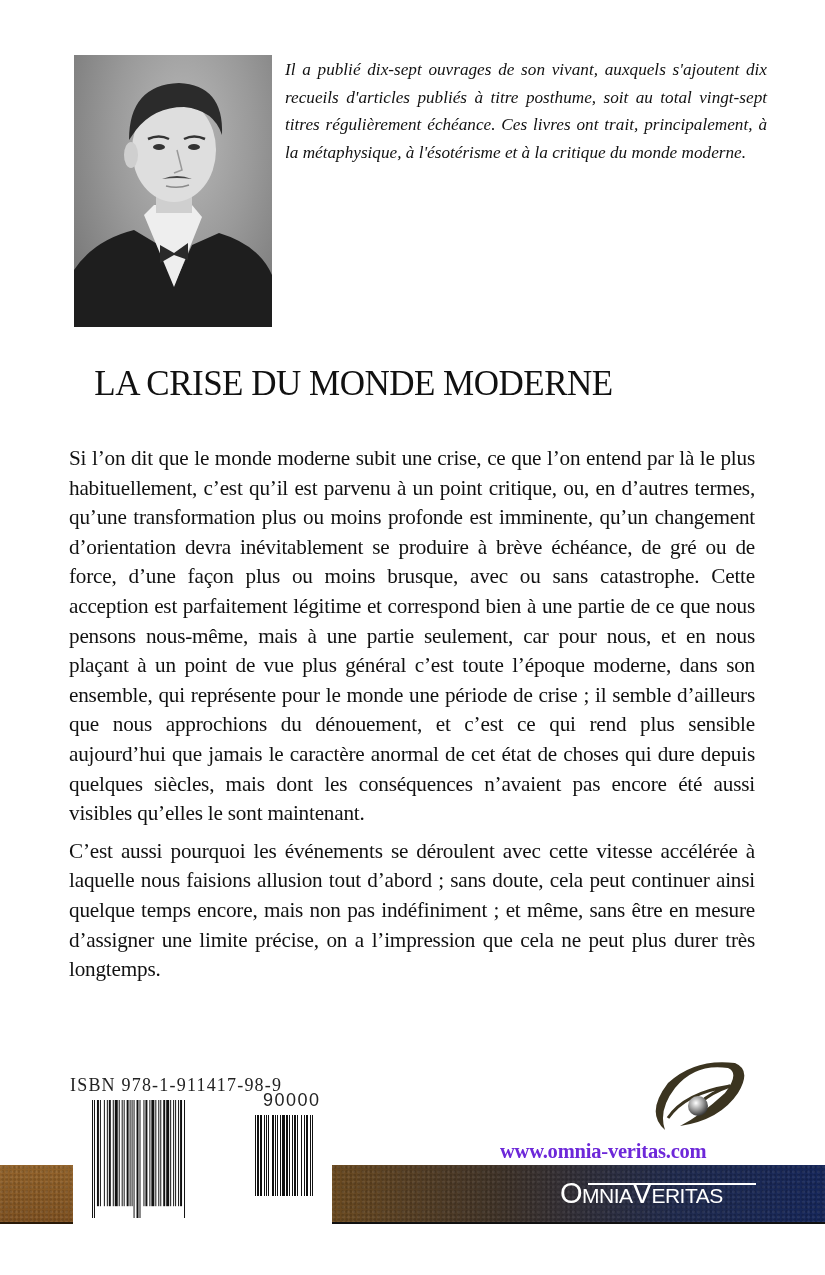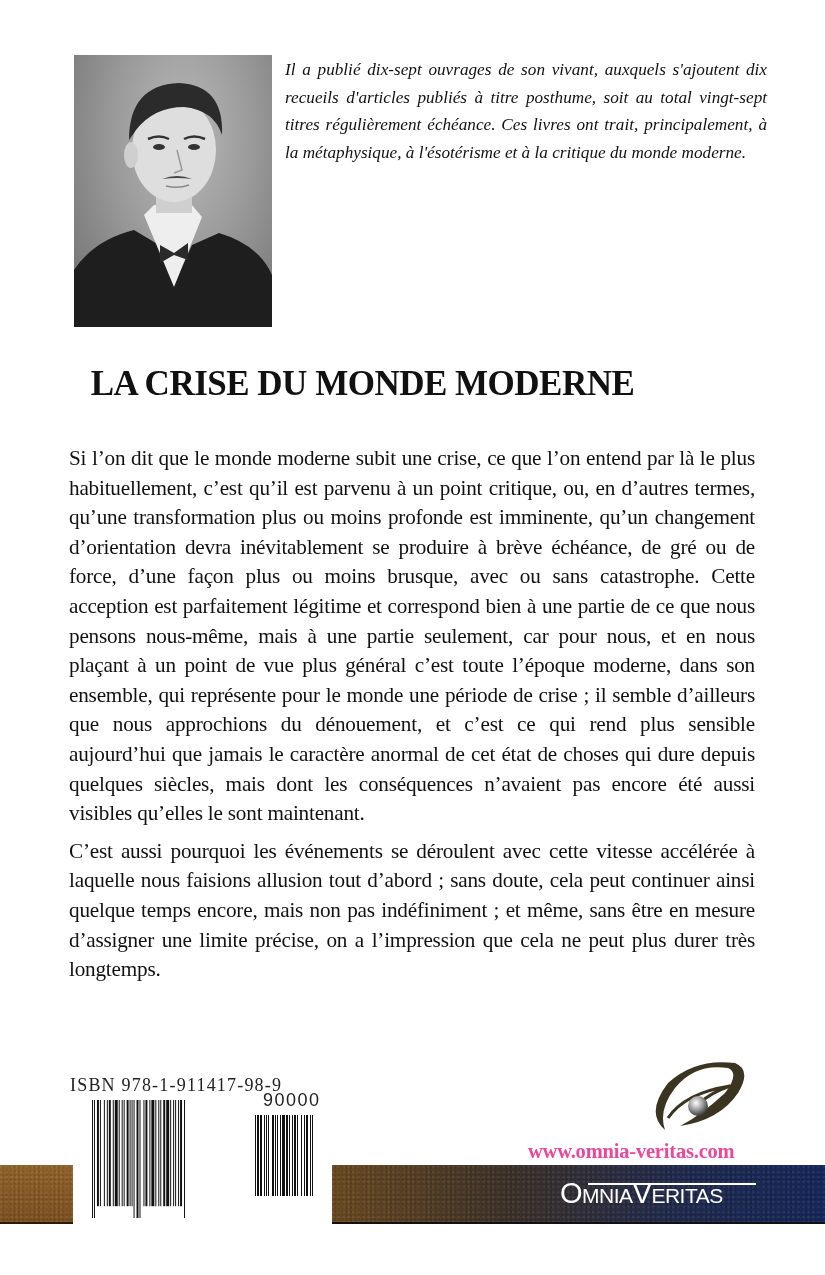--- a/index.html
+++ b/index.html
@@ -16,21 +16,21 @@
   
   .bio {
     position: absolute; left: 285px; top: 56px; width: 482px;
     font-style: italic; font-size: 17.2px; line-height: 27.5px; text-align: justify;
   }
   .bio p { margin: 0; }
 
   
   .title {
     position: absolute; left: 0; top: 364px; width: 707px; text-align: center;
-    font-size: 35px; letter-spacing: -0.5px; font-weight: bold; margin: 0; padding-left: 9px;
+    font-size: 35px; letter-spacing: -0.5px; font-weight: normal; margin: 0;
   }
 
   
   .body-text {
     position: absolute; left: 61px; top: 436px; width: 702px;
     font-size: 21.2px; line-height: 29.6px; text-align: justify; letter-spacing: -0.2px;
   }
   .body-text p { margin: 8px; }
 
   
@@ -74,22 +74,22 @@
   .ean-digits {
     position: absolute; left: 76px; top: 1273px; font-family: "DejaVu Sans Mono", monospace; font-size: 18px;
     color: #222; white-space: nowrap; background: transparent;
   }
   .ean-digits span { background: #fff; }
 
   
   .logo { position: absolute; left: 640px; top: 1058px; width: 110px; height: 80px; }
   .logo svg { width: 100%; height: 100%; }
   .url {
-    position: absolute; left: 528px; top: 1140px; font-family: "Liberation Serif", serif;
-    font-size: 20.5px; font-weight: bold; color: #ec4899; letter-spacing: -0.2px; text-align: center;
+    position: absolute; left: 500px; top: 1140px; font-family: "Liberation Serif", serif;
+    font-size: 20.5px; font-weight: bold; color: #6d28d9; letter-spacing: -0.2px; text-align: center;
   }
 </style>
 </head>
 <body>
 
 <div class="portrait">
   <svg viewBox="0 0 198 272">
 
     <path d="M0 272 L0 215 Q20 185 60 175 L85 190 L100 230 L118 190 L145 178 Q185 190 198 220 L198 272 Z" fill="#1e1e1e"></path>
 

